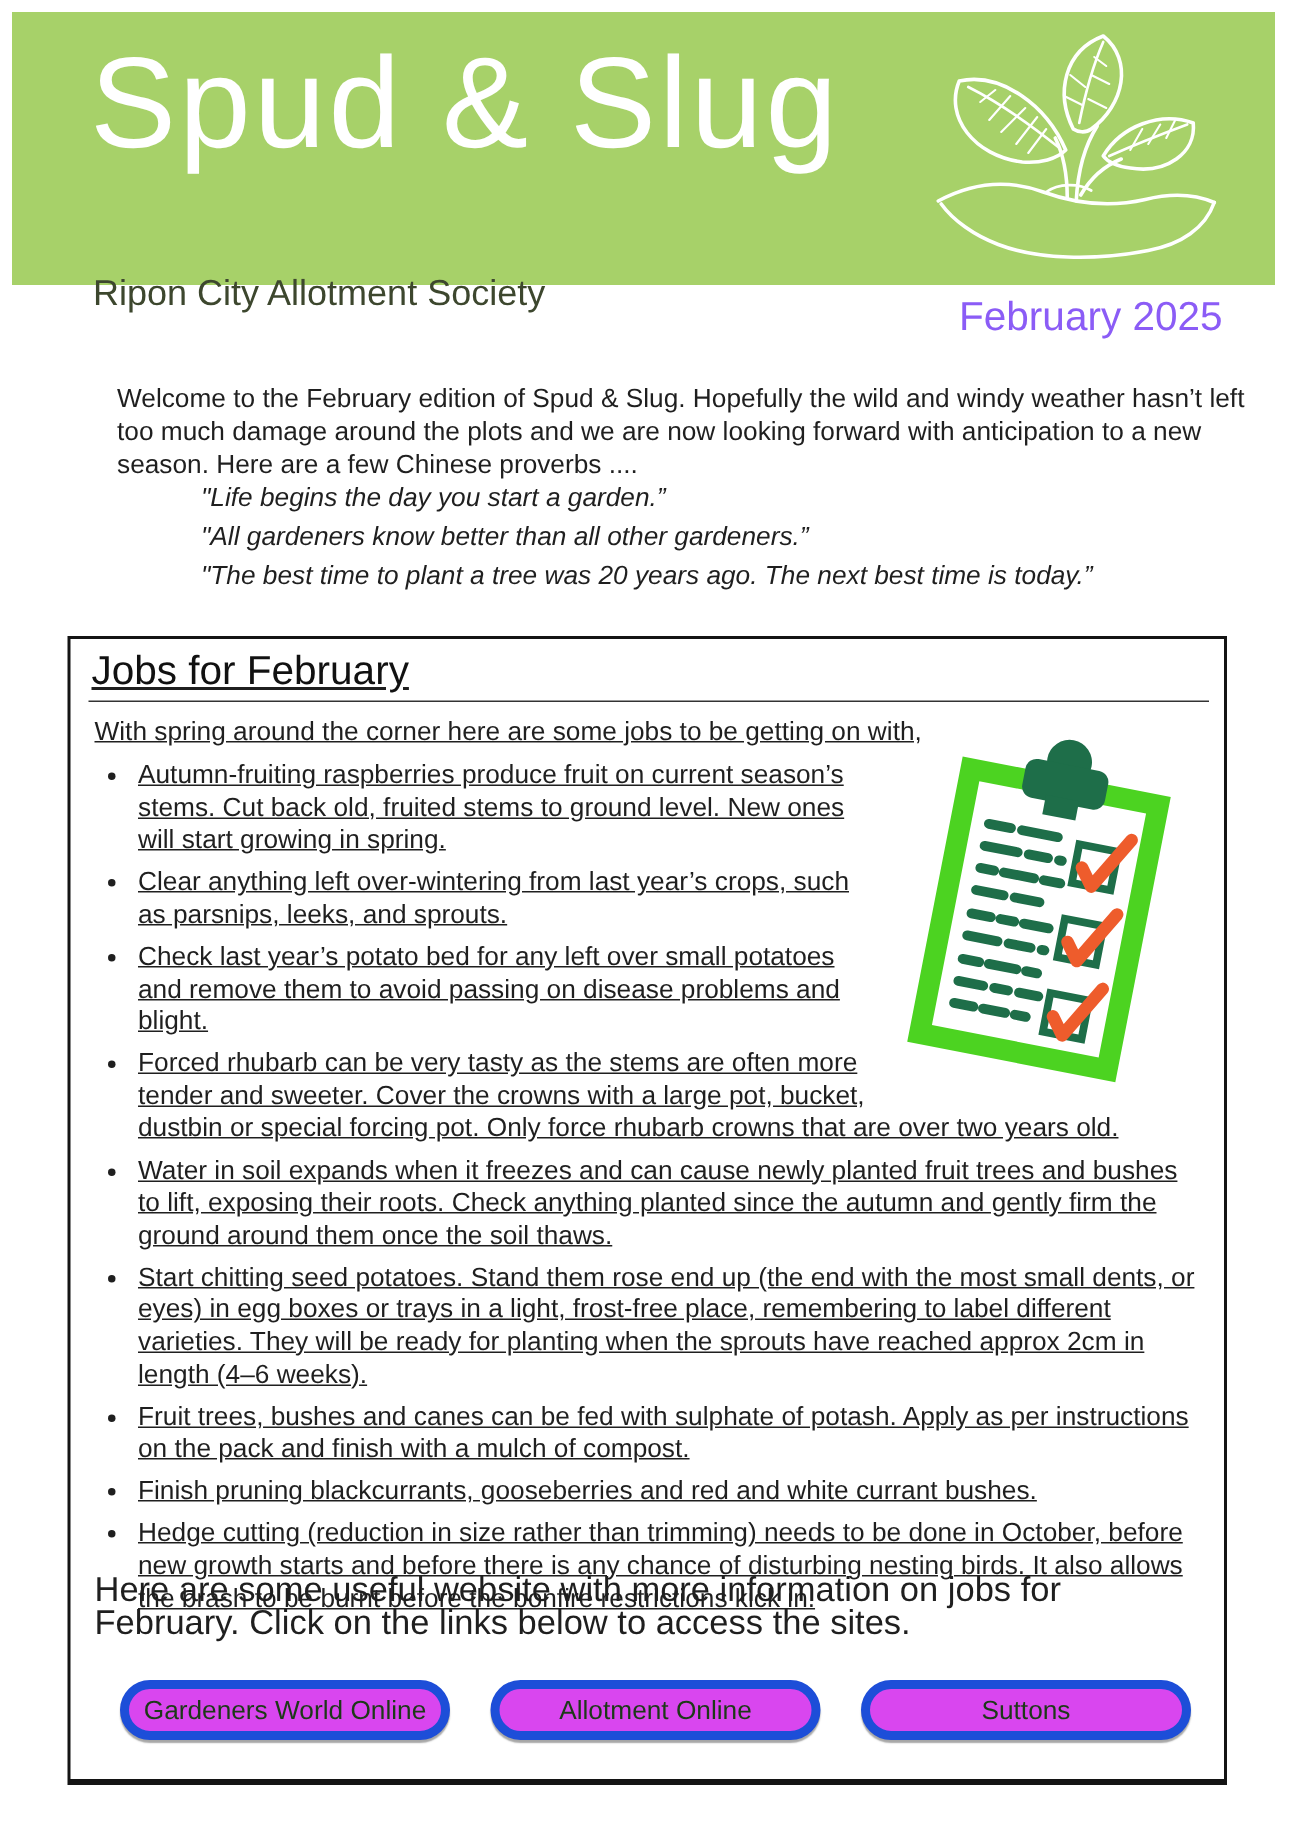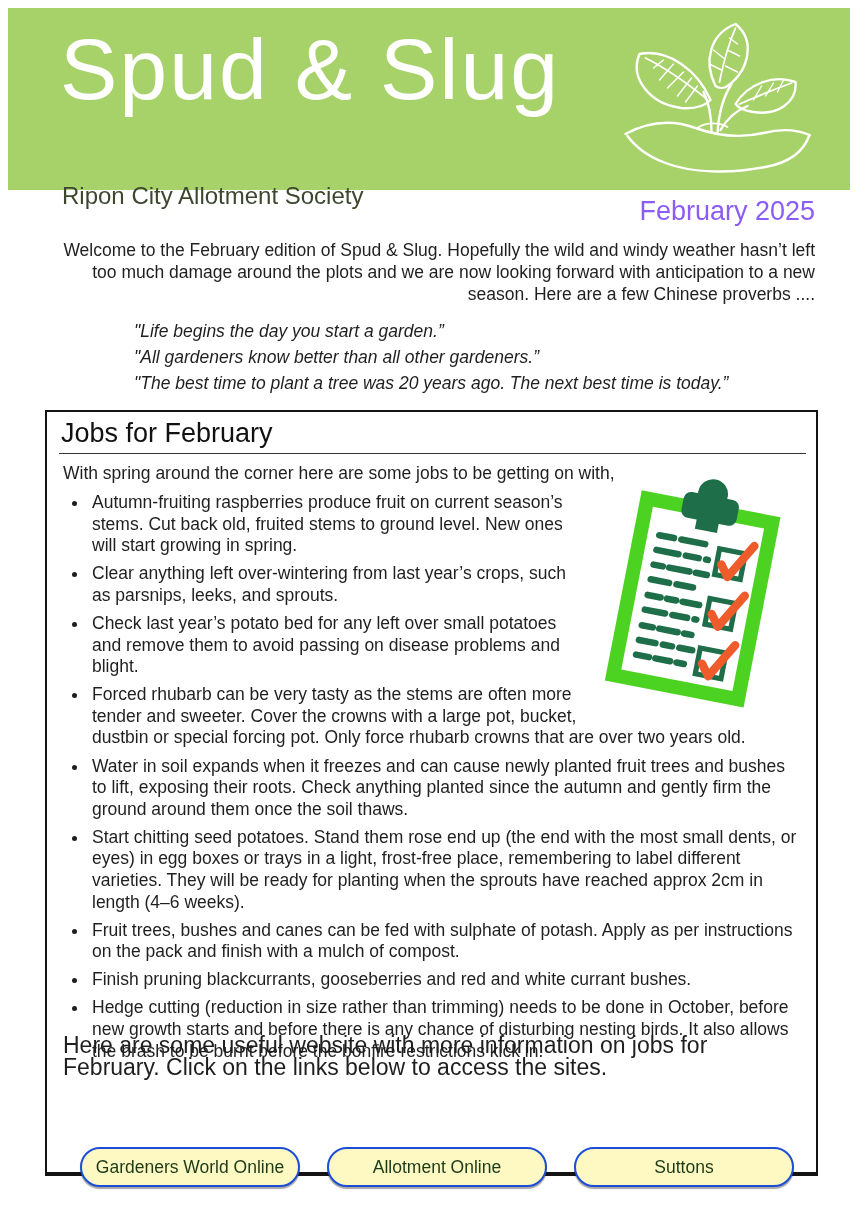--- a/index.html
+++ b/index.html
@@ -8,41 +8,41 @@
 
   
   .masthead { position:absolute; left:8px; top:8px; width:842px; height:182px; background:#a7d169; }
   .mast-title { position:absolute; left:52px; top:16px; font-size:86px; line-height:90px;
                 font-weight:200; letter-spacing:2px; color:#ffffff; white-space:nowrap; }
   .mast-subtitle { position:absolute; left:54px; top:134px; font-size:24px; font-weight:400; color:#3d472e;margin-top:40px; }
   .logo { position:absolute; right:26px; top:14px; width:212px; height:158px; }
 
   .issue-date { position:absolute; right:53px; top:196px; font-size:27px; font-weight:300; color:#8b5cf6; }
 
-  .welcome { position:absolute; left:62px; top:238px; width:752px; margin:1px;
-             font-size:17.5px; line-height:22px;text-align:right; }
+  .welcome { position:absolute; left:62px; top:238px; width:752px; margin:16px;
+             font-size:17.5px; line-height:22px; }
   .proverbs { position:absolute; left:134px; top:318px; font-style:italic; font-size:17.5px; line-height:26px; }
   .proverbs p { margin:0; }
 
   
-  .jobs-box { position:absolute; left:45px; top:410px; width:773px; height:766px; box-sizing:border-box;
-              border:2px solid #141414; border-bottom-width:4px; background:#fff; }
+  .jobs-box { position:absolute; left:45px; top:424px; width:773px; height:766px; box-sizing:border-box;
+              border:2px solid #141414; border-bottom-width:4px; background:#fff;text-decoration:underline; }
   .jobs-title { margin:6px 14px 4px 14px; font-size:27px; font-weight:400; color:#111; }
   .rule { border-top:1px solid #333; margin:0 10px 0 12px; height:0; }
   .box-content { position:relative; padding:8px 16px 0 16px; height:calc(100% - 62px); }
   .jobs-intro { margin:0 0 8px 0; font-size:17.5px; line-height:22px; }
   .clipboard-wrap { float:right; width:212px; height:248px; margin:-26px 0 8px 10px; }
   .jobs-list { margin:0; padding-left:26px; font-size:17.5px; line-height:21.6px; }
   .jobs-list li { margin-bottom:6.5px; padding-left:3px; }
   .jobs-outro { position:absolute; left:16px; top:580px; width:742px; margin:0;
                 font-size:23px; line-height:22px; }
   .links-row { position:absolute; left:33px; top:652px; display:flex; gap:27px; }
-  .link-btn { width:220px; height:40px; border-radius:21px; background:#fef9c3; border:2px solid #1d4ed8;
+  .link-btn { width:220px; height:40px; border-radius:21px; background:#d946ef; border:6px solid #1d4ed8;
               font-family:inherit; font-size:17.5px; color:#1c3a17; cursor:pointer;
-              box-shadow:0 2px 1px rgba(0,0,0,0.35);margin-top:41px; }
+              box-shadow:0 2px 1px rgba(0,0,0,0.35); }
 </style>
 </head>
 <body>
 
 <div class="page">
 
   <header class="masthead">
     <div class="mast-title">Spud &amp; Slug</div>
     <div class="mast-subtitle">Ripon City Allotment Society</div>
     <svg class="logo" viewBox="0 0 205 158" fill="none" stroke="#ffffff" stroke-width="2.4" stroke-linecap="round" stroke-linejoin="round">

